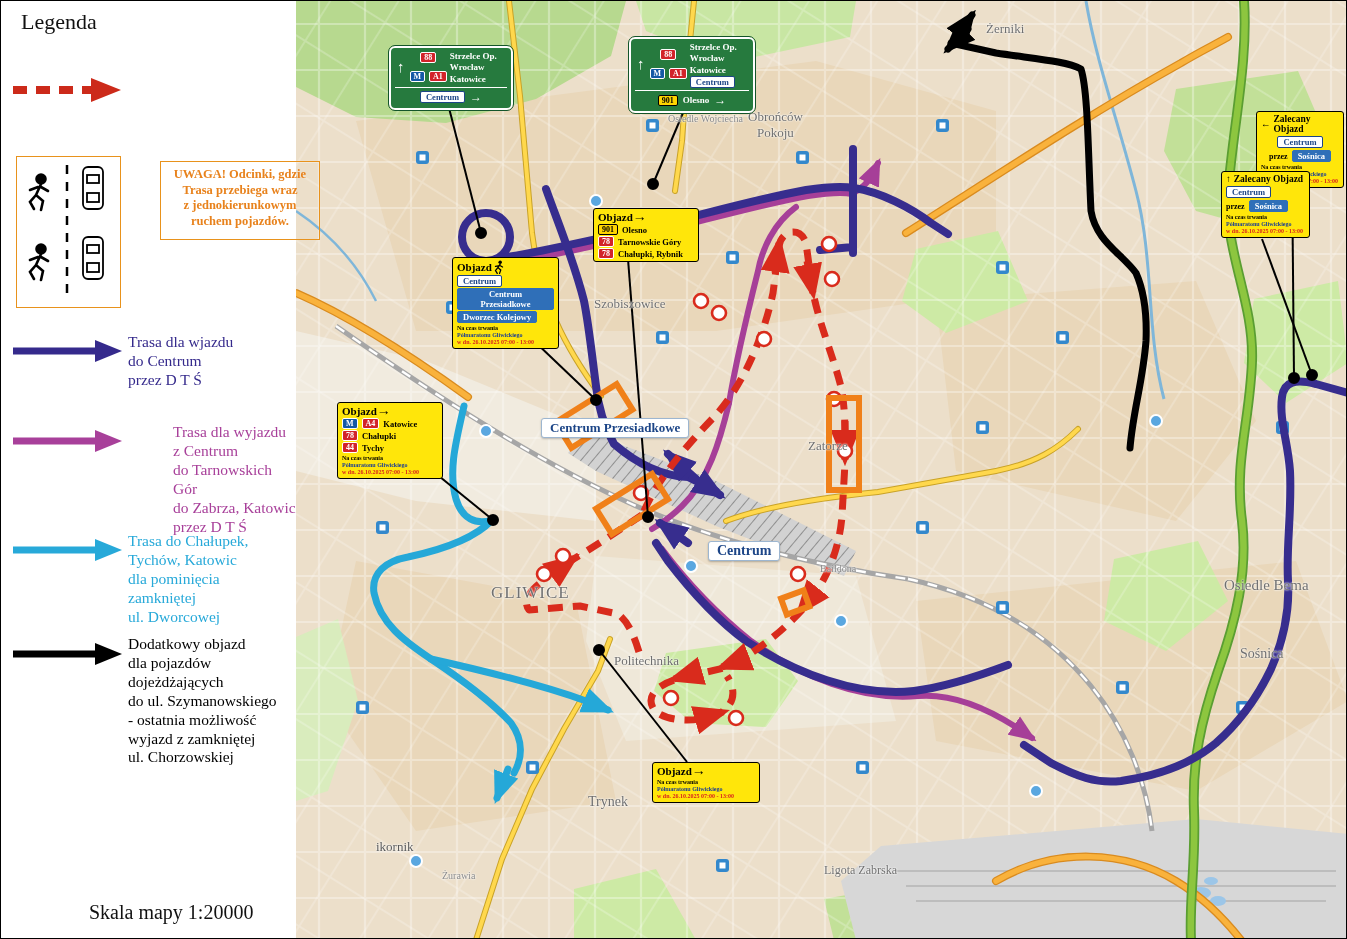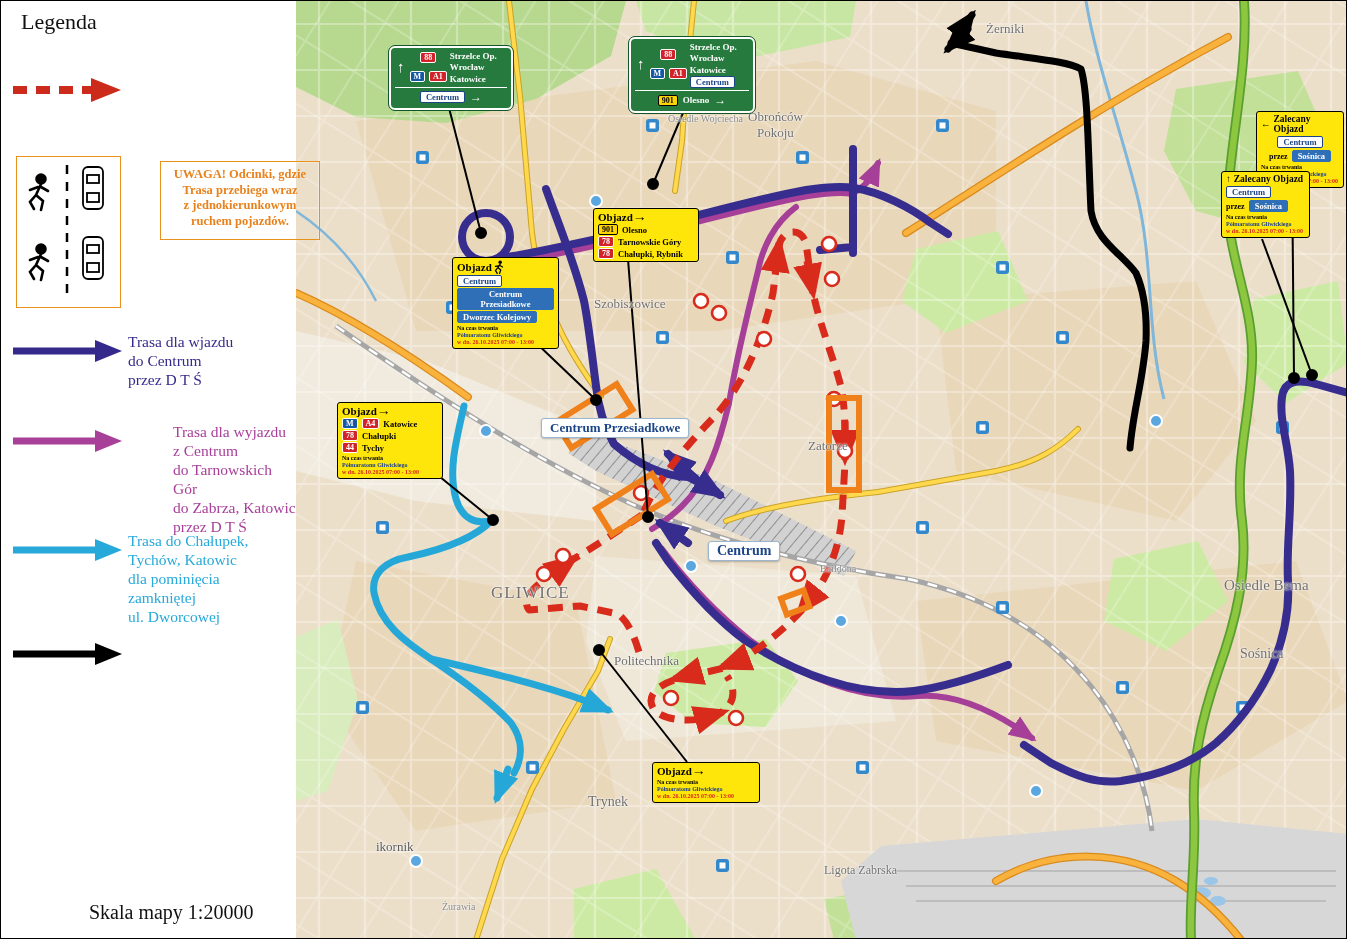--- a/index.html
+++ b/index.html
@@ -116,20 +116,27 @@
     <div class="leg-text t-cyan pre" style="top:531px">Trasa do Chałupek,
 Tychów, Katowic
 dla pominięcia
 zamkniętej
 ul. Dworcowej</div>
 
     <svg class="leg-arrow" style="top:641px" width="115" height="24">
       <line x1="4" y1="12" x2="86" y2="12" stroke="#000" stroke-width="7"></line>
       <polygon points="86,1 113,12 86,23" fill="#000"></polygon>
     </svg>
+    <div class="leg-text t-black pre" style="top:634px">Dodatkowy objazd
+dla pojazdów
+dojeżdżających
+do ul. Szymanowskiego
+- ostatnia możliwość
+wyjazd z zamkniętej
+ul. Chorzowskiej</div>
 
     <div class="scale-label">Skala mapy 1:20000</div>
   </div>
 
   <div class="map">
     <svg class="base" width="1052" height="939" viewBox="0 0 1052 939">
       <defs>
         <marker id="mRed" viewBox="0 0 10 8" refX="8" refY="4" markerWidth="5.2" markerHeight="4.2" orient="auto" markerUnits="strokeWidth">
             <path d="M0,0L10,4L0,8Z" fill="#d92b1c"></path>
           </marker>
@@ -380,21 +387,21 @@
     <div class="map-label" style="left:298px;top:295px">Szobiszowice</div>
     <div class="map-label" style="left:512px;top:437px">Zatorze</div>
     <div class="map-label lbl-big" style="left:195px;top:582px">GLIWICE</div>
     <div class="map-label" style="left:318px;top:652px">Politechnika</div>
     <div class="map-label lbl-sm" style="left:524px;top:562px">Baildona</div>
     <div class="map-label" style="left:292px;top:793px;font-size:14px">Trynek</div>
     <div class="map-label" style="left:944px;top:645px;font-size:14px">Sośnica</div>
     <div class="map-label" style="left:928px;top:576px;font-size:15px">Osiedle Bema</div>
     <div class="map-label" style="left:528px;top:862px;font-size:12px">Ligota Zabrska</div>
     <div class="map-label" style="left:80px;top:838px;color:#5a5a5a">ikornik</div>
-    <div class="map-label lbl-sm" style="left:146px;top:900px">Żurawia</div>
+    <div class="map-label lbl-sm" style="left:146px;top:869px">Żurawia</div>
     <div class="boxlbl" style="left:245px;top:417px">Centrum Przesiadkowe</div>
     <div class="boxlbl" style="left:412px;top:540px;font-size:14px">Centrum</div>
 
     <div class="sign gsign" style="left:93px;top:45px;width:124px">
       <div class="gsign-row">
         <span class="uparr">↑</span>
         <span style="display:flex;flex-direction:column;gap:2px;align-items:center">
           <span class="badge b-red">88</span>
           <span>
             <span class="badge b-blue">M</span>

